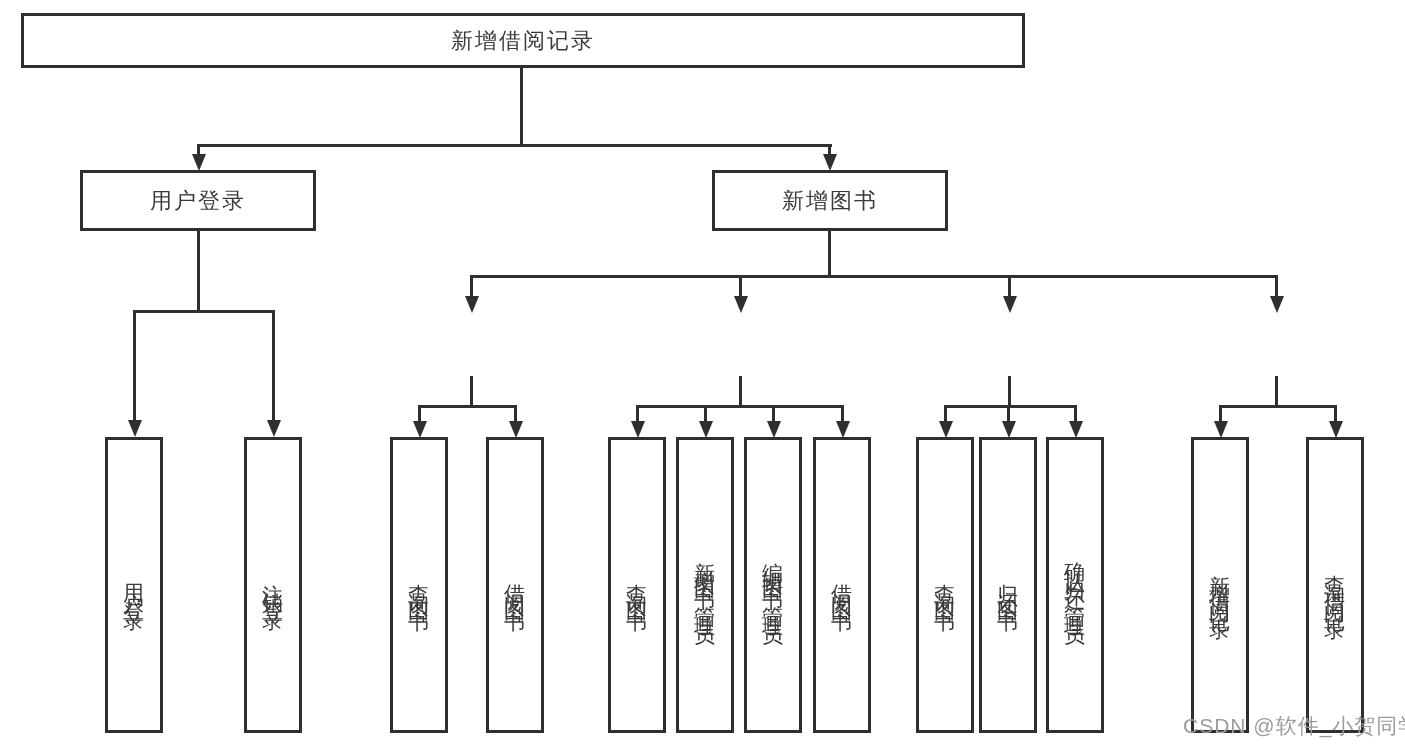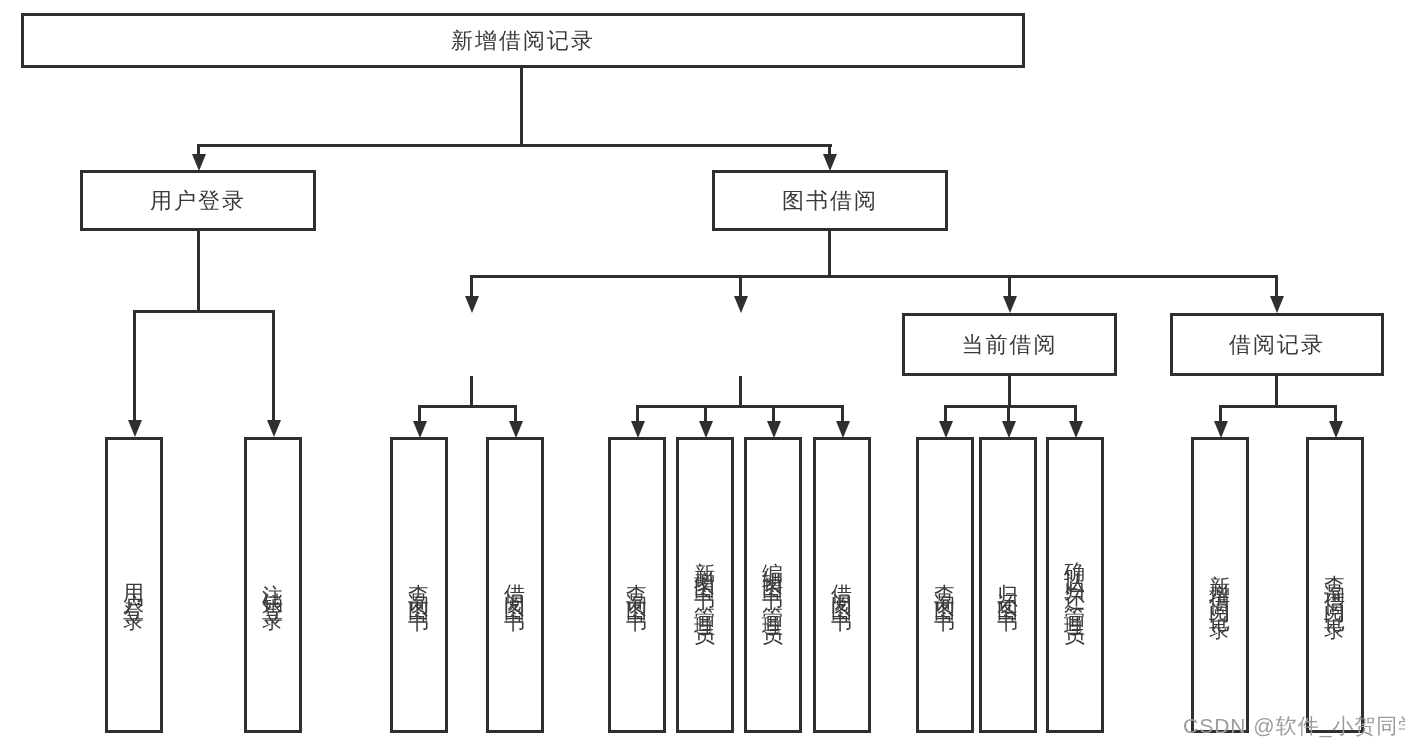--- a/index.html
+++ b/index.html
@@ -42,42 +42,40 @@
   <div class="box" style="left:21px;top:13px;width:1004px;height:55px">新增借阅记录</div>
 
   <div class="v" style="left:520px;top:68px;height:78px"></div>
   <div class="h" style="left:197px;top:144px;width:635px"></div>
   <div class="v" style="left:197px;top:146px;height:10px"></div>
   <div class="ah" style="left:192px;top:154px"></div>
   <div class="v" style="left:828px;top:146px;height:10px"></div>
   <div class="ah" style="left:823px;top:154px"></div>
 
   <div class="box" style="left:80px;top:170px;width:236px;height:61px">用户登录</div>
-  <div class="box" style="left:712px;top:170px;width:236px;height:61px">图书借阅</div>
+  <div class="box" style="left:712px;top:170px;width:236px;height:61px">新增图书</div>
 
   <div class="v" style="left:197px;top:231px;height:81px"></div>
   <div class="h" style="left:133px;top:310px;width:142px"></div>
   <div class="v" style="left:133px;top:312px;height:110px"></div>
   <div class="ah" style="left:128px;top:420px"></div>
   <div class="v" style="left:272px;top:312px;height:110px"></div>
   <div class="ah" style="left:267px;top:420px"></div>
 
   <div class="v" style="left:828px;top:231px;height:46px"></div>
   <div class="h" style="left:470px;top:275px;width:808px"></div>
   <div class="v" style="left:470px;top:277px;height:20px"></div>
   <div class="ah" style="left:465px;top:296px"></div>
   <div class="v" style="left:739px;top:277px;height:20px"></div>
   <div class="ah" style="left:734px;top:296px"></div>
   <div class="v" style="left:1008px;top:277px;height:20px"></div>
   <div class="ah" style="left:1003px;top:296px"></div>
   <div class="v" style="left:1275px;top:277px;height:20px"></div>
   <div class="ah" style="left:1270px;top:296px"></div>
 
-  <div class="box" style="left:902px;top:313px;width:215px;height:63px">当前借阅</div>
-  <div class="box" style="left:1170px;top:313px;width:214px;height:63px">借阅记录</div>
 
   <div class="v" style="left:470px;top:376px;height:31px"></div>
   <div class="h" style="left:418px;top:405px;width:99px"></div>
   <div class="v" style="left:418px;top:407px;height:16px"></div>
   <div class="ah" style="left:413px;top:421px"></div>
   <div class="v" style="left:514px;top:407px;height:16px"></div>
   <div class="ah" style="left:509px;top:421px"></div>
 
   <div class="v" style="left:739px;top:376px;height:31px"></div>
   <div class="h" style="left:636px;top:405px;width:208px"></div>

